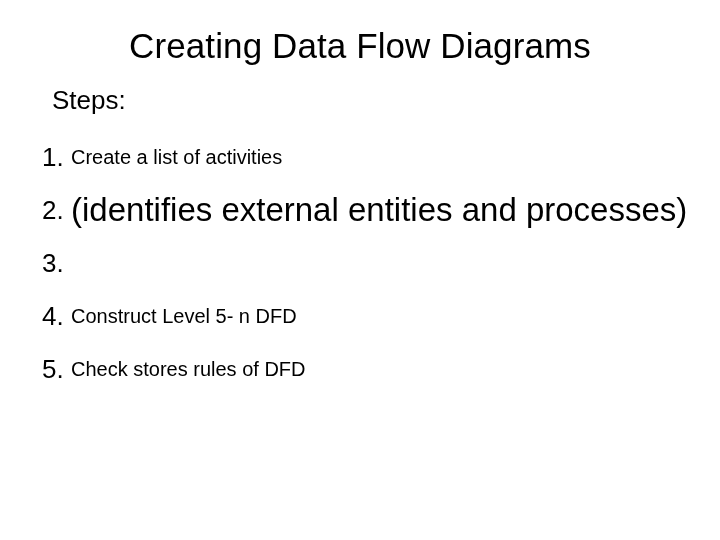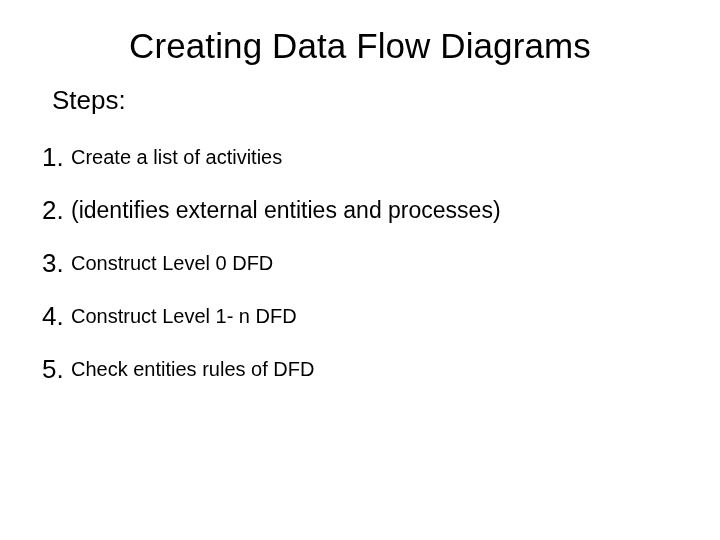--- a/index.html
+++ b/index.html
@@ -64,21 +64,21 @@
   .step-body {
     flex: 1 1 auto;
   }
   .step-line {
     font-size: 20px;
     line-height: 32px;
     color: #000000;
     white-space: nowrap;
   }
   .step-line.sub {
-    font-size: 23px;
+    font-size: 33px;
   }
 </style>
 </head>
 <body>
 
 <div class="slide">
 
   <div class="slide-title">Creating Data Flow Diagrams</div>
 
   <div class="steps-label">Steps:</div>
@@ -95,32 +95,31 @@
     <div class="step-item">
       <div class="step-number">2.</div>
       <div class="step-body">
         <div class="step-line sub">(identifies external entities and processes)</div>
       </div>
     </div>
 
     <div class="step-item">
       <div class="step-number">3.</div>
       <div class="step-body">
-        <div class="step-line">Construct Level 0 DFD</div>
       </div>
     </div>
 
     <div class="step-item">
       <div class="step-number">4.</div>
       <div class="step-body">
-        <div class="step-line">Construct Level 1- n DFD</div>
+        <div class="step-line">Construct Level 5- n DFD</div>
       </div>
     </div>
 
     <div class="step-item">
       <div class="step-number">5.</div>
       <div class="step-body">
-        <div class="step-line">Check entities rules of DFD</div>
+        <div class="step-line">Check stores rules of DFD</div>
       </div>
     </div>
 
   </div>
 </div>
 
 </body></html>

